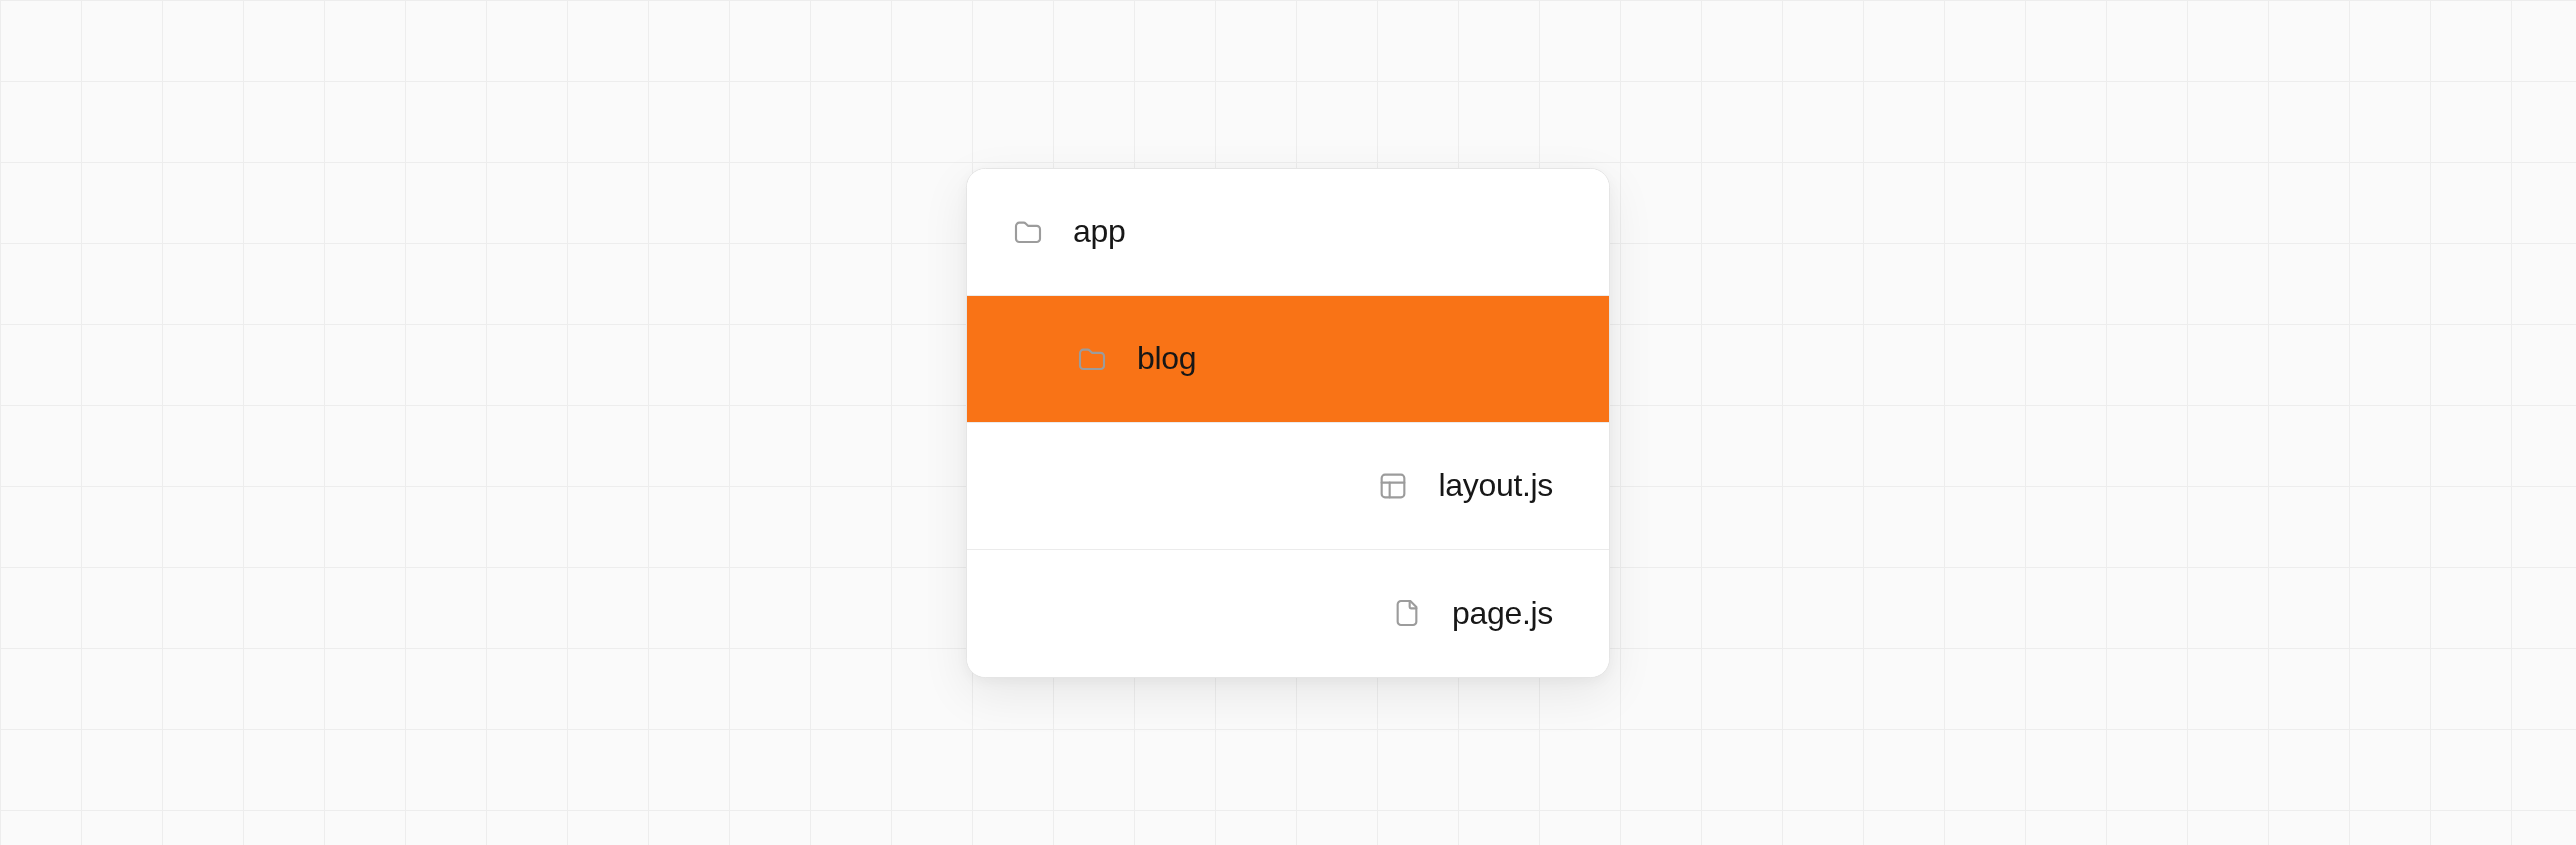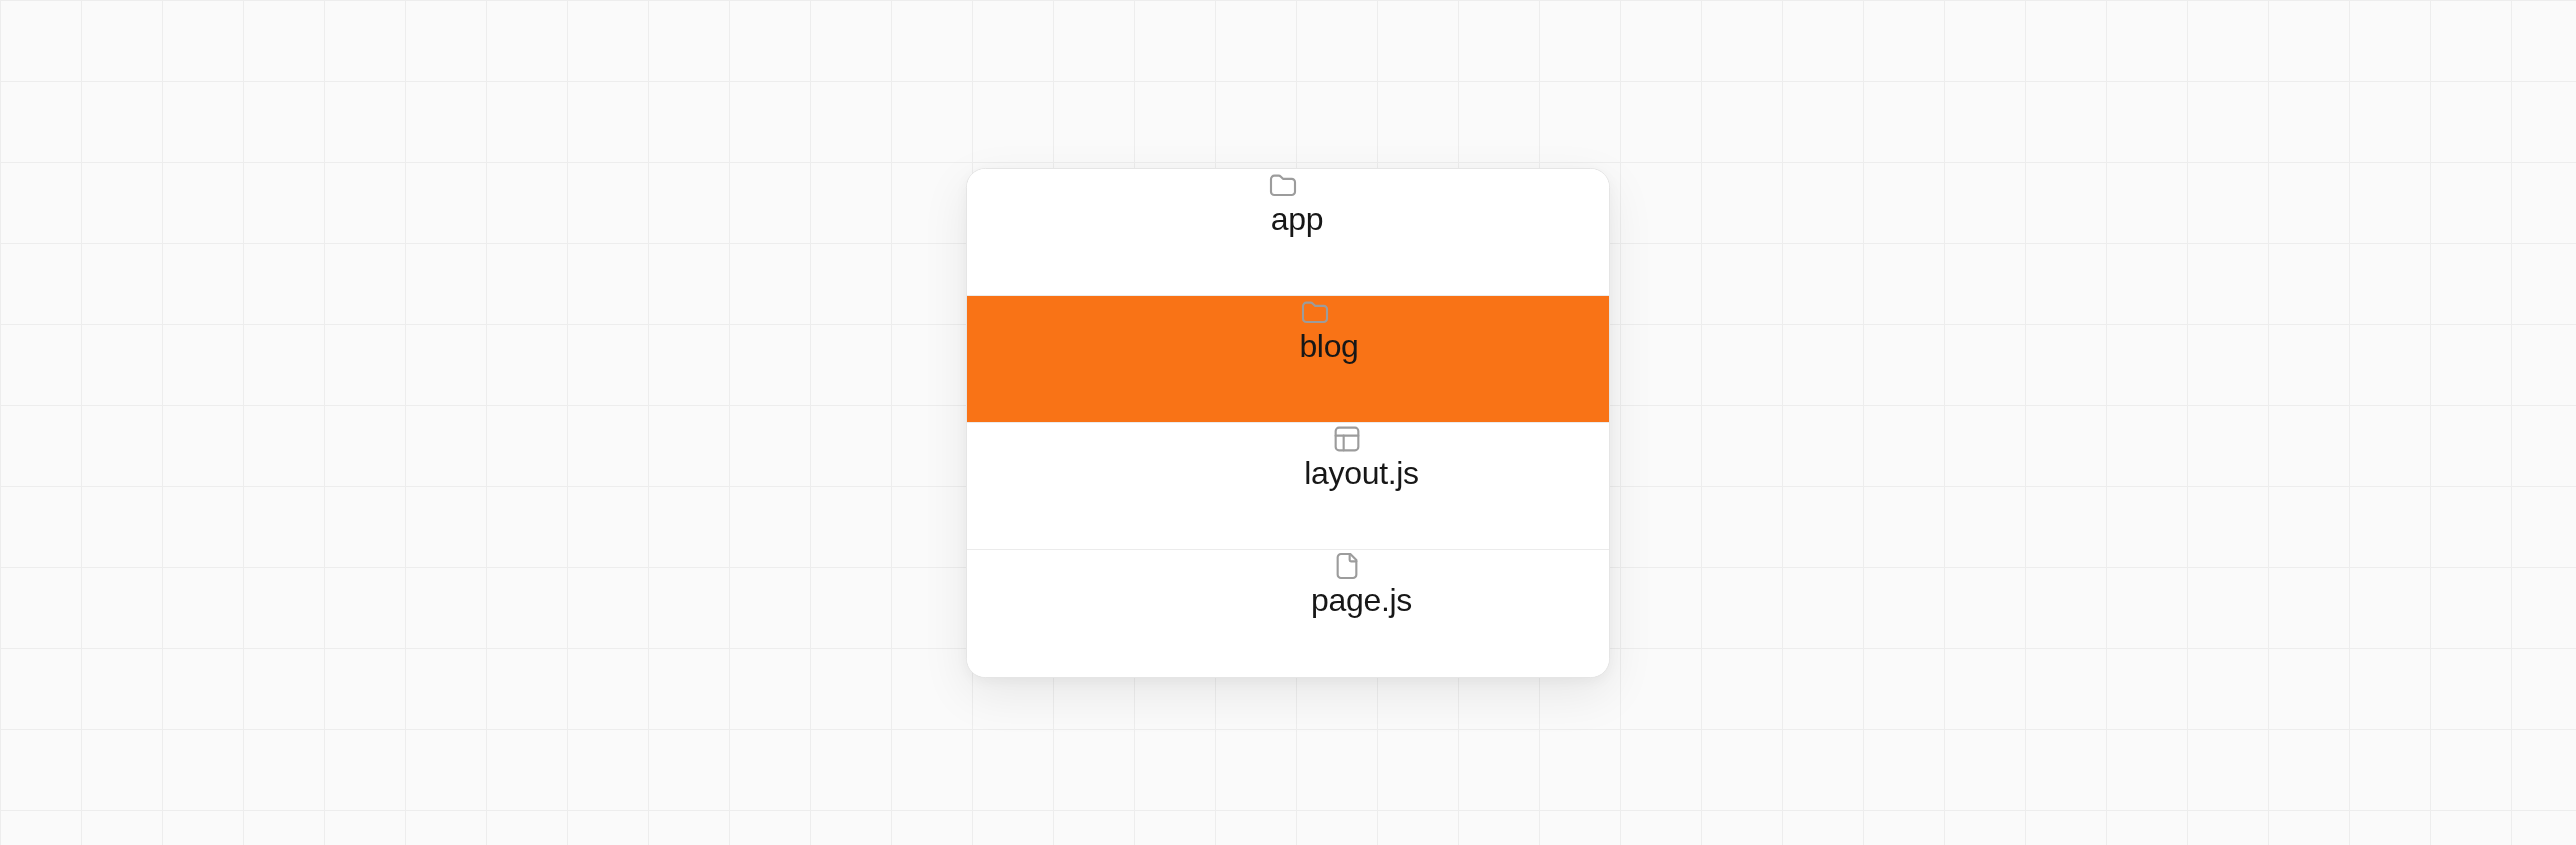--- a/index.html
+++ b/index.html
@@ -33,27 +33,26 @@
     box-shadow: 0 16px 48px rgba(0,0,0,0.08), 0 3.2px 13px rgba(0,0,0,0.04);
     overflow: hidden;
   }
   .row {
     display: flex;
     align-items: center;
     height: 127px;
     padding: 0 56px 0 0;
     border-bottom: 0.8px solid #ebebeb;
     background: #ffffff;
-    flex-direction: column;
   }
   .row:last-child { border-bottom: none; }
   .row.shade { background: #f97316; }
   .indent-0 { padding-left: 45px; }
   .indent-1 { padding-left: 109px; }
-  .indent-2 { padding-left: 174px; }
+  .indent-2 { padding-left: 174px; justify-content: flex-end; }
   .icon {
     width: 32px;
     height: 32px;
     display: inline-flex;
     align-items: center;
     justify-content: center;
     flex-shrink: 0;
     color: #9c9c9c;
   }
   .label {

